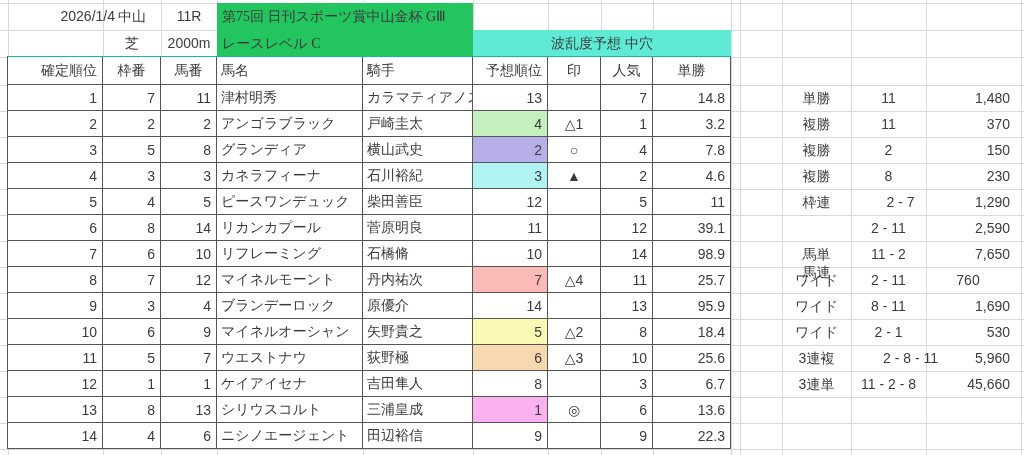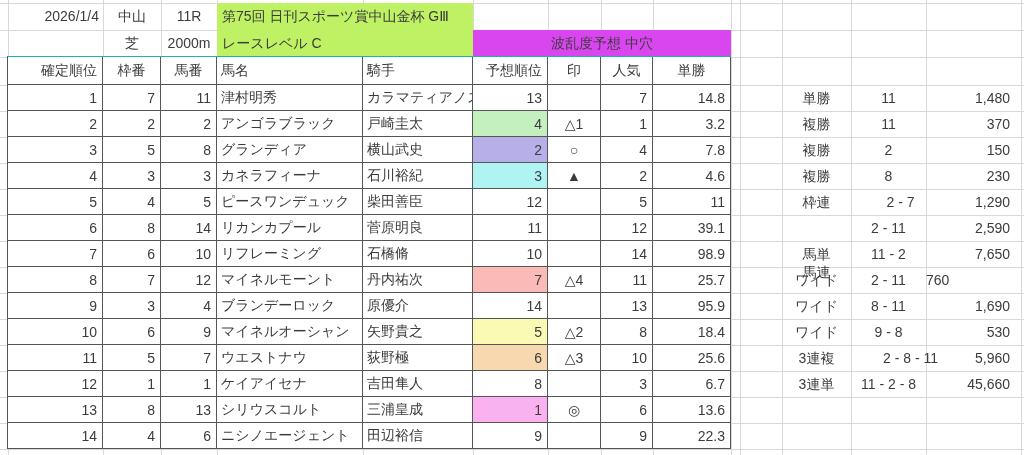--- a/index.html
+++ b/index.html
@@ -3,23 +3,23 @@
 <meta charset="utf-8">
 <style>
   html,body{margin:0;padding:0;background:#fff;}
   .sheet{
     position:relative;width:1024px;height:455px;background:#ffffff;overflow:hidden;
     font-family:"Liberation Sans","DejaVu Sans",sans-serif;font-size:14px;color:#3c3c3c;
   }
   .vline{position:absolute;top:0;bottom:0;width:1px;background:#d9d9d9;}
   .hline{position:absolute;left:0;right:0;height:1px;background:#d9d9d9;}
   .cell{position:absolute;height:27px;line-height:27px;box-sizing:border-box;white-space:nowrap;}
-  .cell.right{text-align:right;padding-right:4px;}
+  .cell.right{text-align:right;padding-right:4px;margin-left:16px;}
   .cell.center{text-align:center;}
-  .cell.left{text-align:left;padding-left:5px;background:#bef264;}
+  .cell.left{text-align:left;padding-left:5px;background:#22c55e;font-family:Liberation Serif, serif;}
   .banner{
     position:absolute;left:473px;top:30px;width:258px;height:27px;line-height:27px;
     text-align:center;font-weight:400;
   }
   .mtable{
     position:absolute;left:7px;top:56px;
     border-left:1px solid #555;border-top:1px solid #14b8a6;
     display:grid;
     grid-template-columns:95px 58px 56px 146px 110px 75px 53px 52px 78px;
     grid-template-rows:28px repeat(14,26px);
@@ -74,21 +74,21 @@
     </div>
 
   <div class="cell right" style="left:8px;top:3px;width:95px;">2026/1/4</div>
   <div class="cell center" style="left:103px;top:3px;width:58px;">中山</div>
   <div class="cell center" style="left:161px;top:3px;width:56px;">11R</div>
   <div class="cell left" style="left:217px;top:3px;width:256px;">第75回 日刊スポーツ賞中山金杯 GⅢ</div>
   <div class="cell center" style="left:103px;top:30px;width:58px;">芝</div>
   <div class="cell center" style="left:161px;top:30px;width:56px;">2000m</div>
   <div class="cell left" style="left:217px;top:30px;width:256px;">レースレベル C</div>
 
-  <div class="banner" style="background: #d946ef;">波乱度予想 中穴</div>
+  <div class="banner" style="background: #5eead4;">波乱度予想 中穴</div>
 
   <div class="mtable" id="mtable">
       <div class="mcell ar">確定順位</div>
       <div class="mcell ac">枠番</div>
       <div class="mcell ac">馬番</div>
       <div class="mcell al">馬名</div>
       <div class="mcell al">騎手</div>
       <div class="mcell ar">予想順位</div>
       <div class="mcell ac">印</div>
       <div class="mcell ac">人気</div>
@@ -238,26 +238,26 @@
       <div class="pcell" style="left: 851px; top: 189px; width: 75px; text-align: center; padding-left: 24px;">2 - 7</div>
       <div class="pcell" style="left: 926px; top: 189px; width: 95px; text-align: right; padding-right: 11px;">1,290</div>
       <div class="pcell" style="left: 782px; top: 215px; width: 69px; text-align: center; margin-top: 44px;">馬連</div>
       <div class="pcell" style="left: 851px; top: 215px; width: 75px; text-align: center;">2 - 11</div>
       <div class="pcell" style="left: 926px; top: 215px; width: 95px; text-align: right; padding-right: 11px;">2,590</div>
       <div class="pcell" style="left: 782px; top: 241px; width: 69px; text-align: center;">馬単</div>
       <div class="pcell" style="left: 851px; top: 241px; width: 75px; text-align: center;">11 - 2</div>
       <div class="pcell" style="left: 926px; top: 241px; width: 95px; text-align: right; padding-right: 11px;">7,650</div>
       <div class="pcell" style="left: 782px; top: 267px; width: 69px; text-align: center;">ワイド</div>
       <div class="pcell" style="left: 851px; top: 267px; width: 75px; text-align: center;">2 - 11</div>
-      <div class="pcell" style="left: 926px; top: 267px; width: 95px; text-align: left; padding-right: 11px;">760</div>
+      <div class="pcell" style="left: 926px; top: 267px; width: 95px; text-align: center; padding-right: 11px;">760</div>
       <div class="pcell" style="left: 782px; top: 293px; width: 69px; text-align: center;">ワイド</div>
       <div class="pcell" style="left: 851px; top: 293px; width: 75px; text-align: center;">8 - 11</div>
       <div class="pcell" style="left: 926px; top: 293px; width: 95px; text-align: right; padding-right: 11px;">1,690</div>
       <div class="pcell" style="left: 782px; top: 319px; width: 69px; text-align: center;">ワイド</div>
-      <div class="pcell" style="left: 851px; top: 319px; width: 75px; text-align: center;">9 - 8</div>
+      <div class="pcell" style="left: 851px; top: 319px; width: 75px; text-align: center;">2 - 1</div>
       <div class="pcell" style="left: 926px; top: 319px; width: 95px; text-align: right; padding-right: 11px;">530</div>
       <div class="pcell" style="left: 782px; top: 345px; width: 69px; text-align: center;">3連複</div>
       <div class="pcell" style="left: 851px; top: 345px; width: 75px; text-align: center; margin-left: 22px;">2 - 8 - 11</div>
       <div class="pcell" style="left: 926px; top: 345px; width: 95px; text-align: right; padding-right: 11px;">5,960</div>
       <div class="pcell" style="left: 782px; top: 371px; width: 69px; text-align: center;">3連単</div>
       <div class="pcell" style="left: 851px; top: 371px; width: 75px; text-align: center;">11 - 2 - 8</div>
       <div class="pcell" style="left: 926px; top: 371px; width: 95px; text-align: right; padding-right: 11px;">45,660</div>
     </div>
 </div>
 

